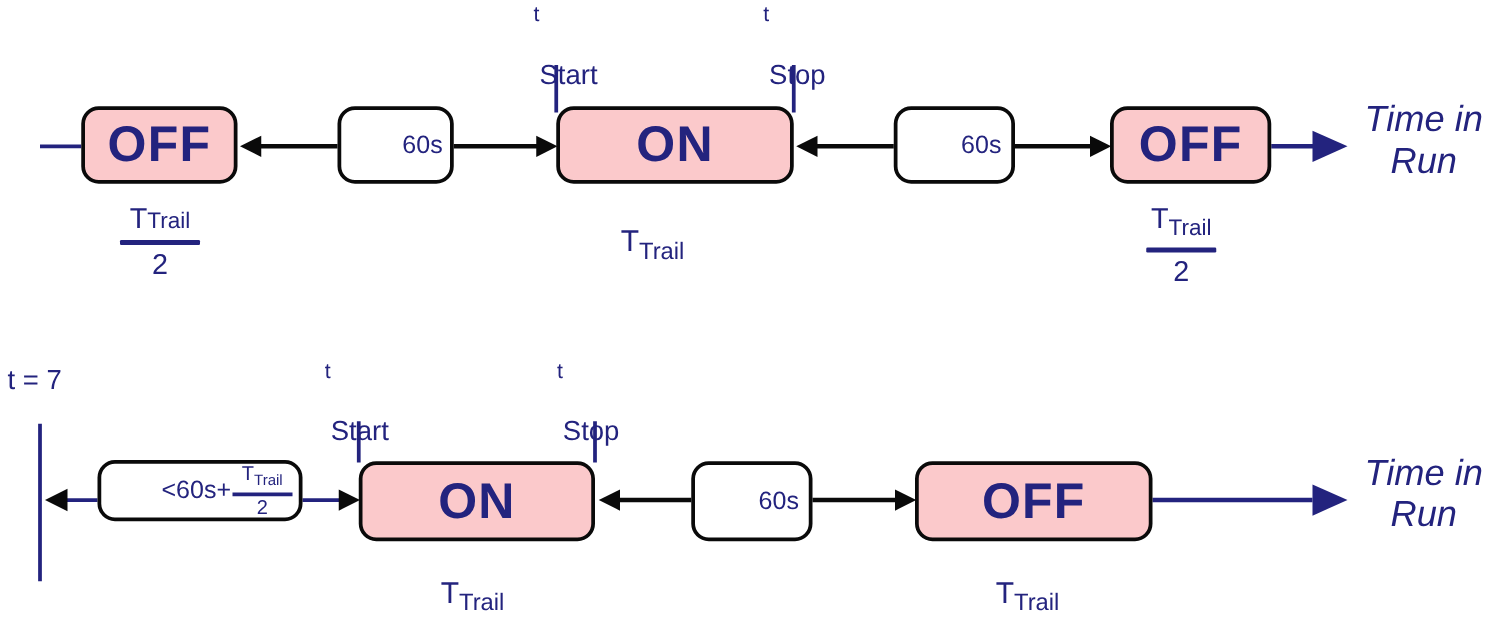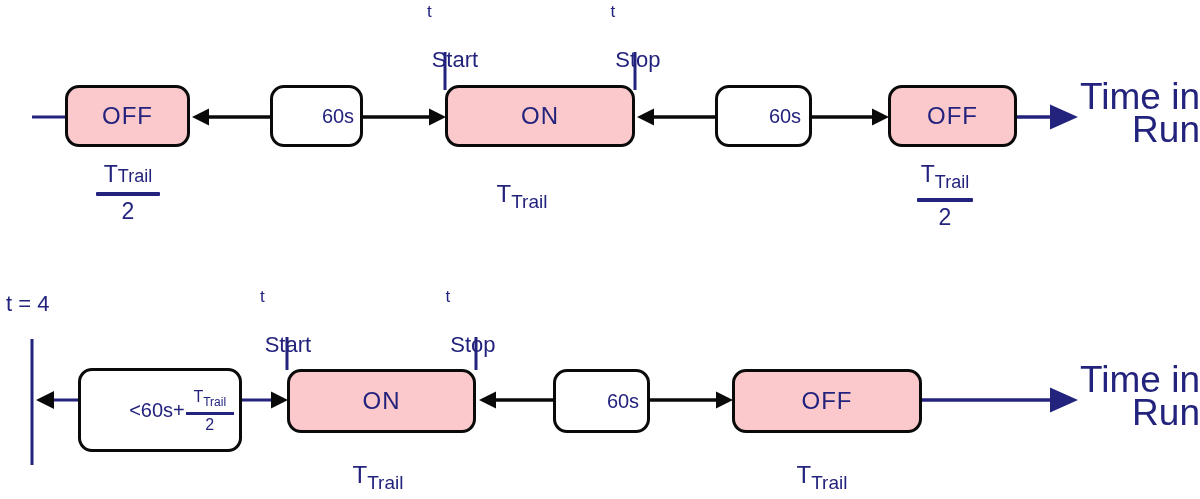--- a/index.html
+++ b/index.html
@@ -15,32 +15,33 @@
   .ln-black{stroke:var(--black);}
   .fill-navy{fill:var(--navy);}
   .fill-black{fill:var(--black);}
   .box{
     position:absolute;box-sizing:border-box;border:3px solid var(--black);
     border-radius:14px;display:flex;align-items:center;justify-content:center;
     color:var(--navy);
   }
   .box.pink{background:var(--pink);}
   .box.white{background:var(--white);padding-left:43px;}
-  .state-label{font-size:24px;letter-spacing:1px;}
+  .state-label{font-size:40px;letter-spacing:1px;font-weight:bold;}
   .delay-label{font-size:20px;}
   .tlabel{
     position:absolute;display:flex;justify-content:center;align-items:flex-start;
     white-space:nowrap;color:var(--navy);
   }
   .tlabel .tpre{font-size:17px;line-height:17px;}
   .tlabel .tsub{font-size:22px;line-height:22px;position:relative;top:6px;margin-top:40px;}
   .plainlabel{position:absolute;font-size:22px;color:var(--navy);white-space:nowrap;}
   .axislabel{
-    position:absolute;width:122px;text-align:right;font-size:37px;line-height:33px;
+    position:absolute;width:122px;text-align:center;font-size:29px;line-height:33px;
     color:var(--navy);
+    font-style:italic;
   }
   .axislabel span{display:block;}
   .frac{position:absolute;width:100px;text-align:center;color:var(--navy);}
   .frac .num{font-size:23px;line-height:25px;}
   .frac .num .sub{font-size:18px;}
   .frac .num .sub.lowered{vertical-align:-6px;}
   .frac .bar{height:4px;background:var(--navy);margin:3px auto 2px auto;border-radius:1px;}
   .frac .den{font-size:23px;line-height:27px;}
   .tduration{position:absolute;width:100px;text-align:center;font-size:24px;color:var(--navy);white-space:nowrap;}
   .tduration .sub{font-size:19px;vertical-align:-6px;}
@@ -158,32 +159,32 @@
   <div class="tduration" style="left:472px;top:180px;">
     <span>T</span><span class="sub">Trail</span>
   </div>
 
   <div class="frac" style="left:895px;top:162px;">
     <div class="num"><span>T</span><span class="sub lowered">Trail</span></div>
     <div class="bar" style="width:56px;"></div>
     <div class="den">2</div>
   </div>
 
-  <div class="plainlabel" style="left:6px;top:291px;">t = 4</div>
+  <div class="plainlabel" style="left:6px;top:291px;">t = 7</div>
 
   <div class="tlabel" style="left:243px;top:288px;width:85px;">
     <span class="tpre">t</span>
       <span class="tsub">Start</span>
   </div>
   <div class="tlabel" style="left:428px;top:288px;width:85px;">
     <span class="tpre">t</span>
       <span class="tsub">Stop</span>
   </div>
 
-  <div class="box white" style="left:78px;top:368px;width:164px;height:84px;">
+  <div class="box white" style="left:78px;top:368px;width:164px;height:49px;">
     <div class="delay-expr">
       <span>&lt;60s+</span>
       <div class="minifrac">
         <div class="num"><span>T</span><span class="sub">Trail</span></div>
         <div class="bar"></div>
         <div class="den">2</div>
       </div>
     </div>
   </div>
 

